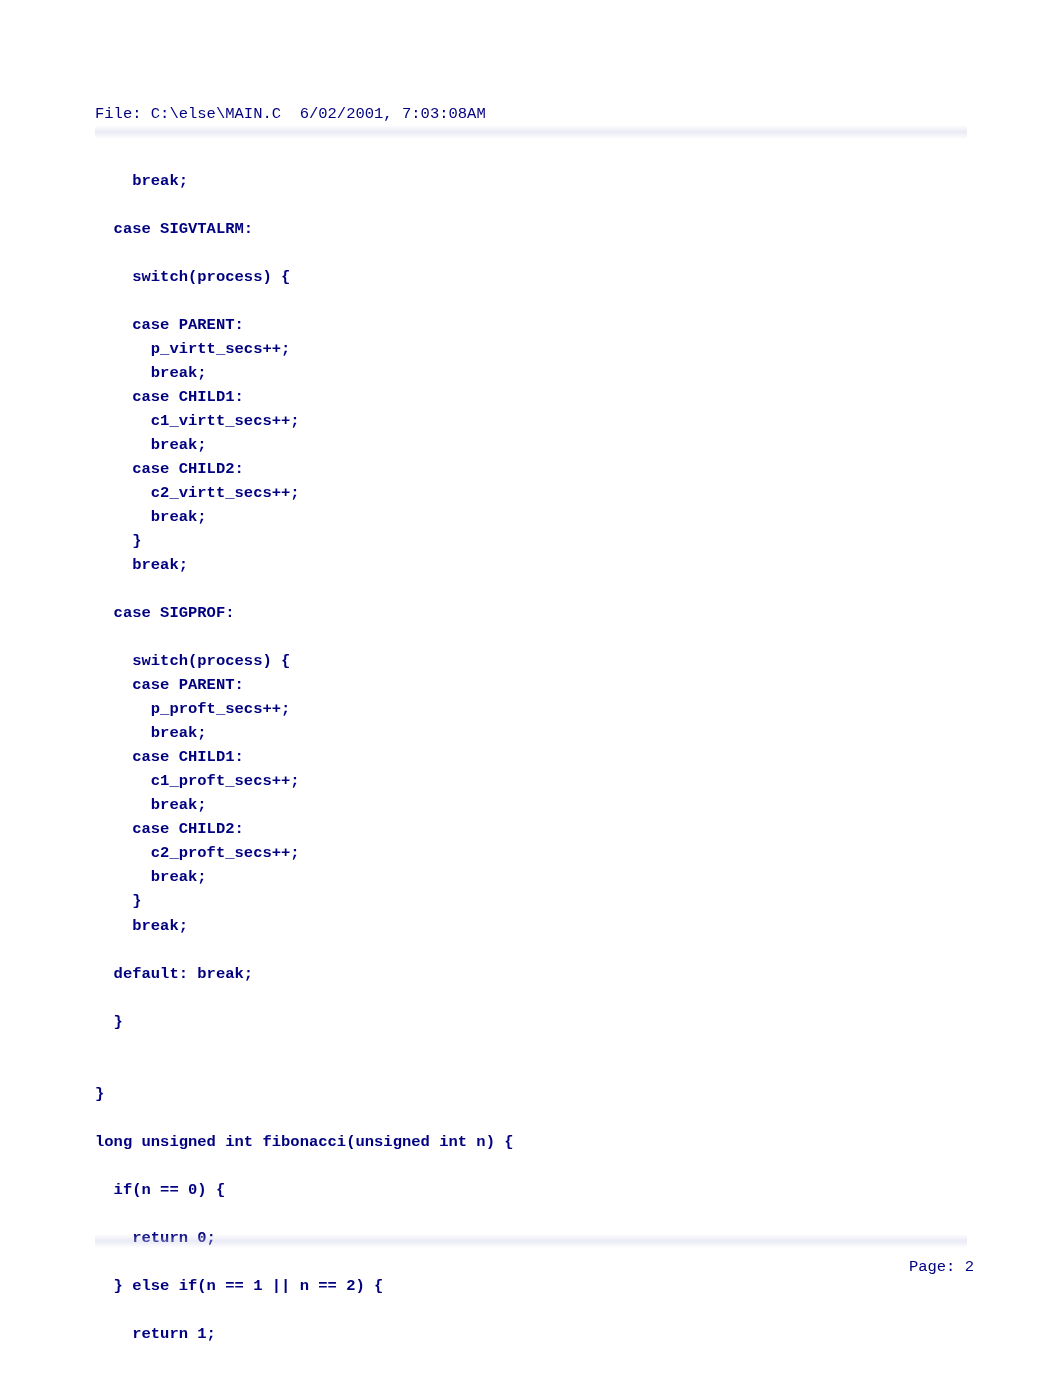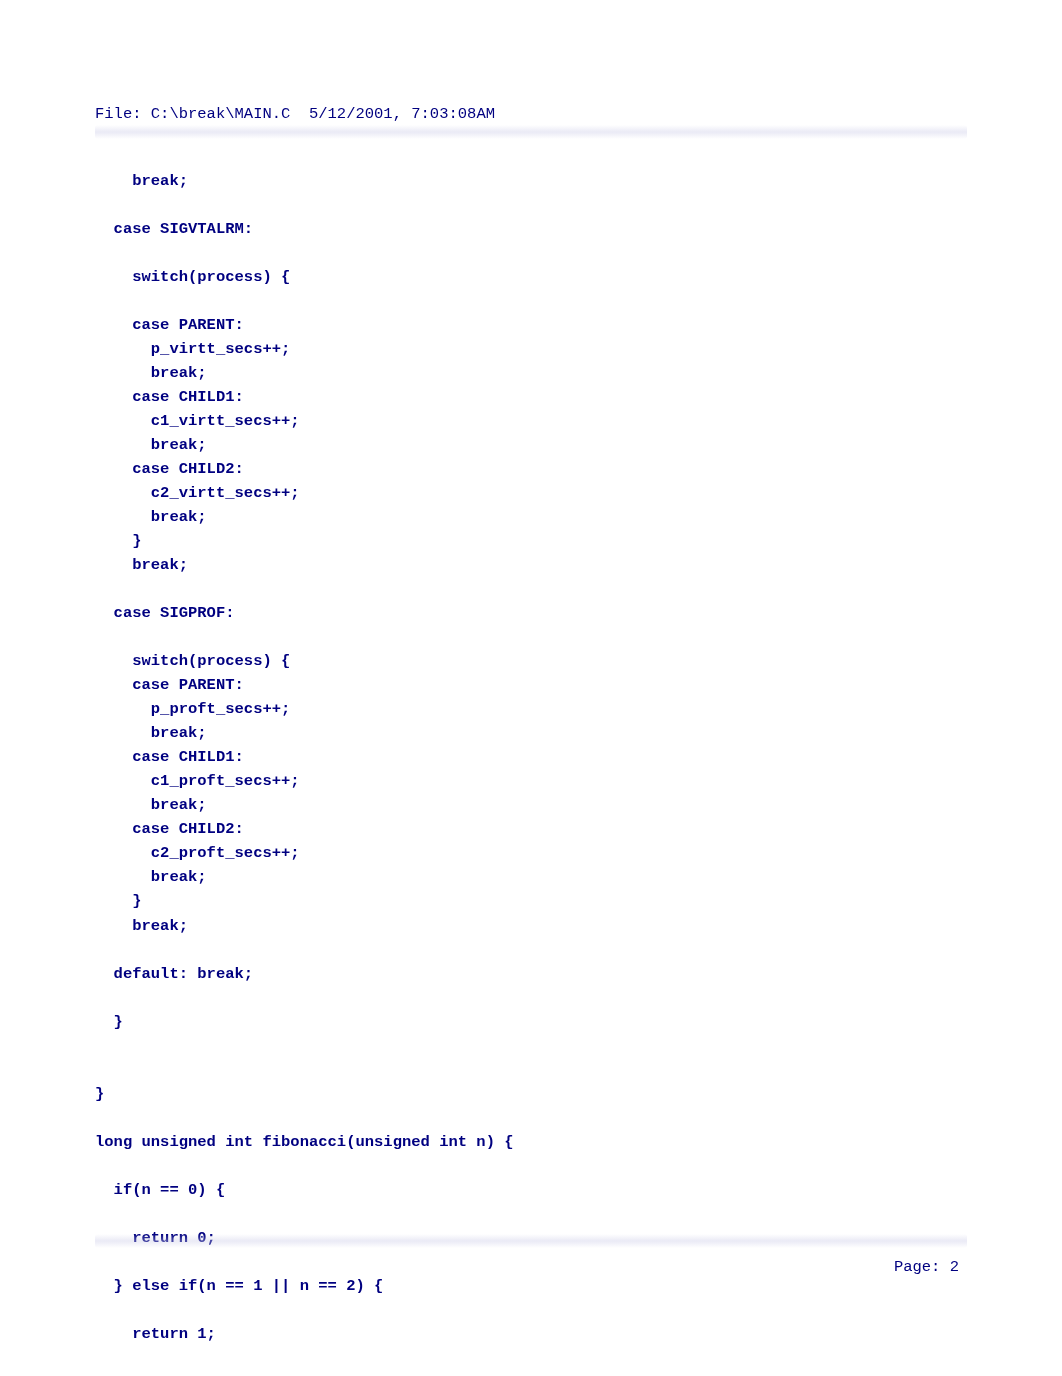--- a/index.html
+++ b/index.html
@@ -36,31 +36,31 @@
     position: absolute;
     left: 95px;
     right: 95px;
     bottom: 128px;
     height: 14px;
     background: linear-gradient(to bottom, rgba(0,0,128,0.0) 0%, rgba(200,200,230,0.35) 45%, rgba(200,200,230,0.35) 55%, rgba(0,0,128,0.0) 100%);
     border-radius: 3px;
   }
   .footer-text {
     position: absolute;
-    right: 103px;
+    right: 88px;
     bottom: 100px;
   }
 </style>
 </head>
 <body>
 
 <div class="page">
 
   <div class="header-line">
-    <span>File: </span><span>C:\break\MAIN.C</span>&nbsp;&nbsp;<span>5/12/2001, 7:03:08AM</span>
+    <span>File: </span><span>C:\else\MAIN.C</span>&nbsp;&nbsp;<span>6/02/2001, 7:03:08AM</span>
   </div>
 
   <div class="gradient-bar"></div>
 
   <div class="code-block" id="code-block">
     break;
 
   case SIGVTALRM:
 
     switch(process) {

